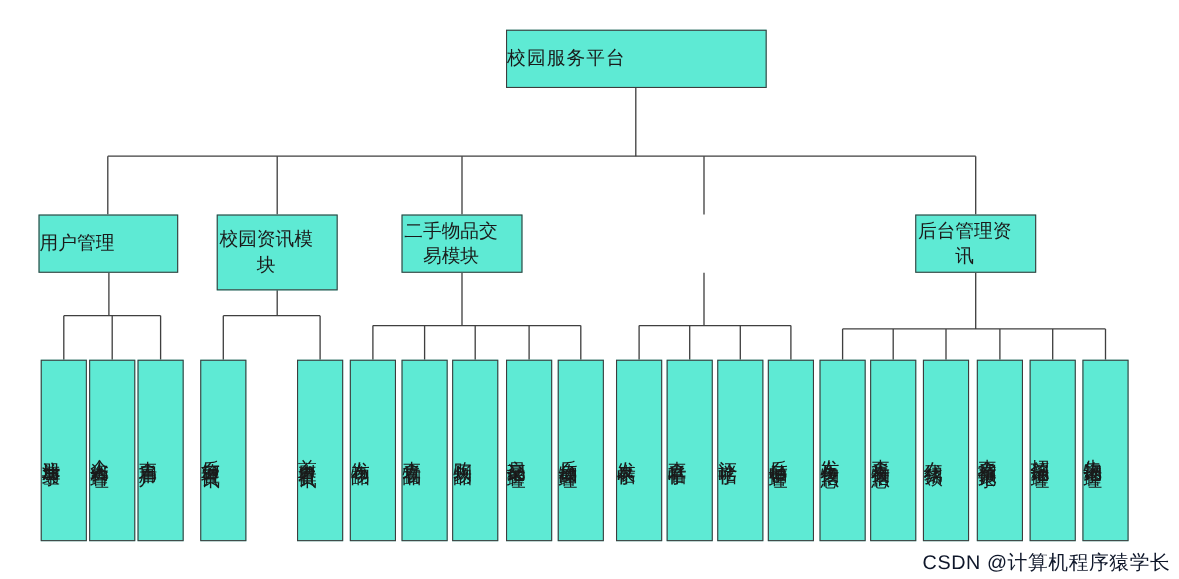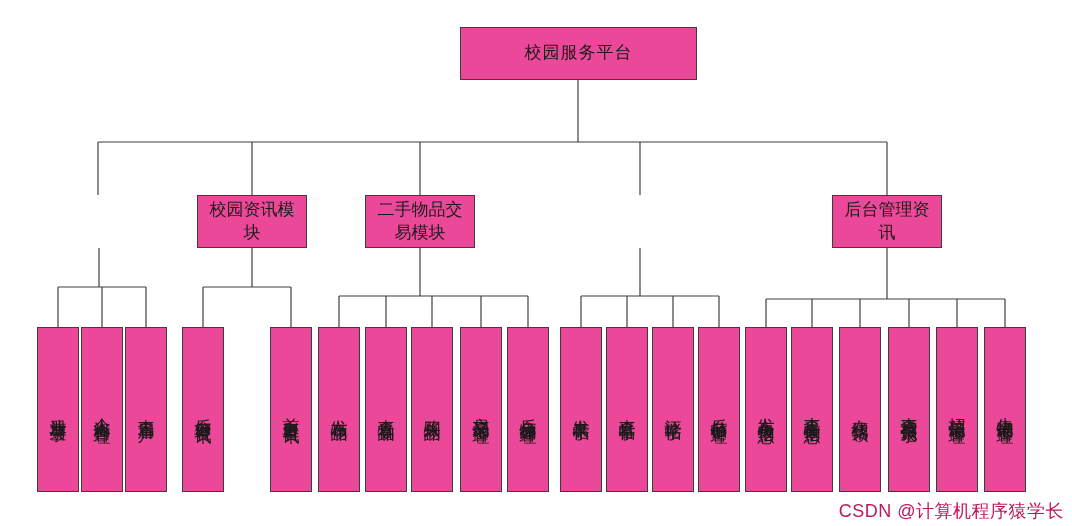--- a/index.html
+++ b/index.html
@@ -15,43 +15,43 @@
   .connectors {
     position: absolute;
     left: 0; top: 0;
     width: 1072px; height: 526px;
     pointer-events: none;
   }
   .node {
     position: absolute;
     box-sizing: border-box;
     border: 1.4px solid #3d3d3d;
-    background: #ec4899;
+    background: #5eead4;
     display: flex;
     align-items: center;
-    justify-content: center;
+    justify-content: flex-start;
     text-align: center;
     font-size: 17px;
     line-height: 1.32;
   }
   .hnode span { display: inline-block; max-width: 88px; }
   .root-node span { max-width: none; letter-spacing: 1px; }
   .vnode span {
     writing-mode: vertical-rl;
     text-orientation: upright;
     letter-spacing: 2px;
     font-size: 17px;
     line-height: 1;
   }
   .watermark {
     position: absolute;
     right: 8px;
     bottom: 3px;
     font-size: 18px;
-    color: #be185d;
+    color: #0f172a;
     font-family: "Liberation Sans", "DejaVu Sans", sans-serif;
     letter-spacing: 0.5px;
     white-space: nowrap;
   }
 </style>
 </head>
 <body>
 
 <div class="stage">
 
@@ -101,21 +101,24 @@
       <line x1="909" y1="299" x2="909" y2="327"></line>
       <line x1="957" y1="299" x2="957" y2="327"></line>
       <line x1="1005" y1="299" x2="1005" y2="327"></line>
     </g>
   </svg>
 
   <div class="node root-node" style="left:460px;top:27px;width:237px;height:53px">
     <span>校园服务平台</span>
   </div>
 
-  <div class="node hnode" style="left:197px;top:195px;width:110px;height:53px">
+  <div class="node hnode" style="left:35px;top:195px;width:127px;height:53px">
+    <span>用户管理</span>
+  </div>
+  <div class="node hnode" style="left:197px;top:195px;width:110px;height:69px">
     <span>校园资讯模块</span>
   </div>
   <div class="node hnode" style="left:365px;top:195px;width:110px;height:53px">
     <span>二手物品交易模块</span>
   </div>
   <div class="node hnode" style="left:832px;top:195px;width:110px;height:53px">
     <span>后台管理资讯</span>
   </div>
 
   <div class="node vnode" style="left:37px;top:327px;width:42px;height:165px">

